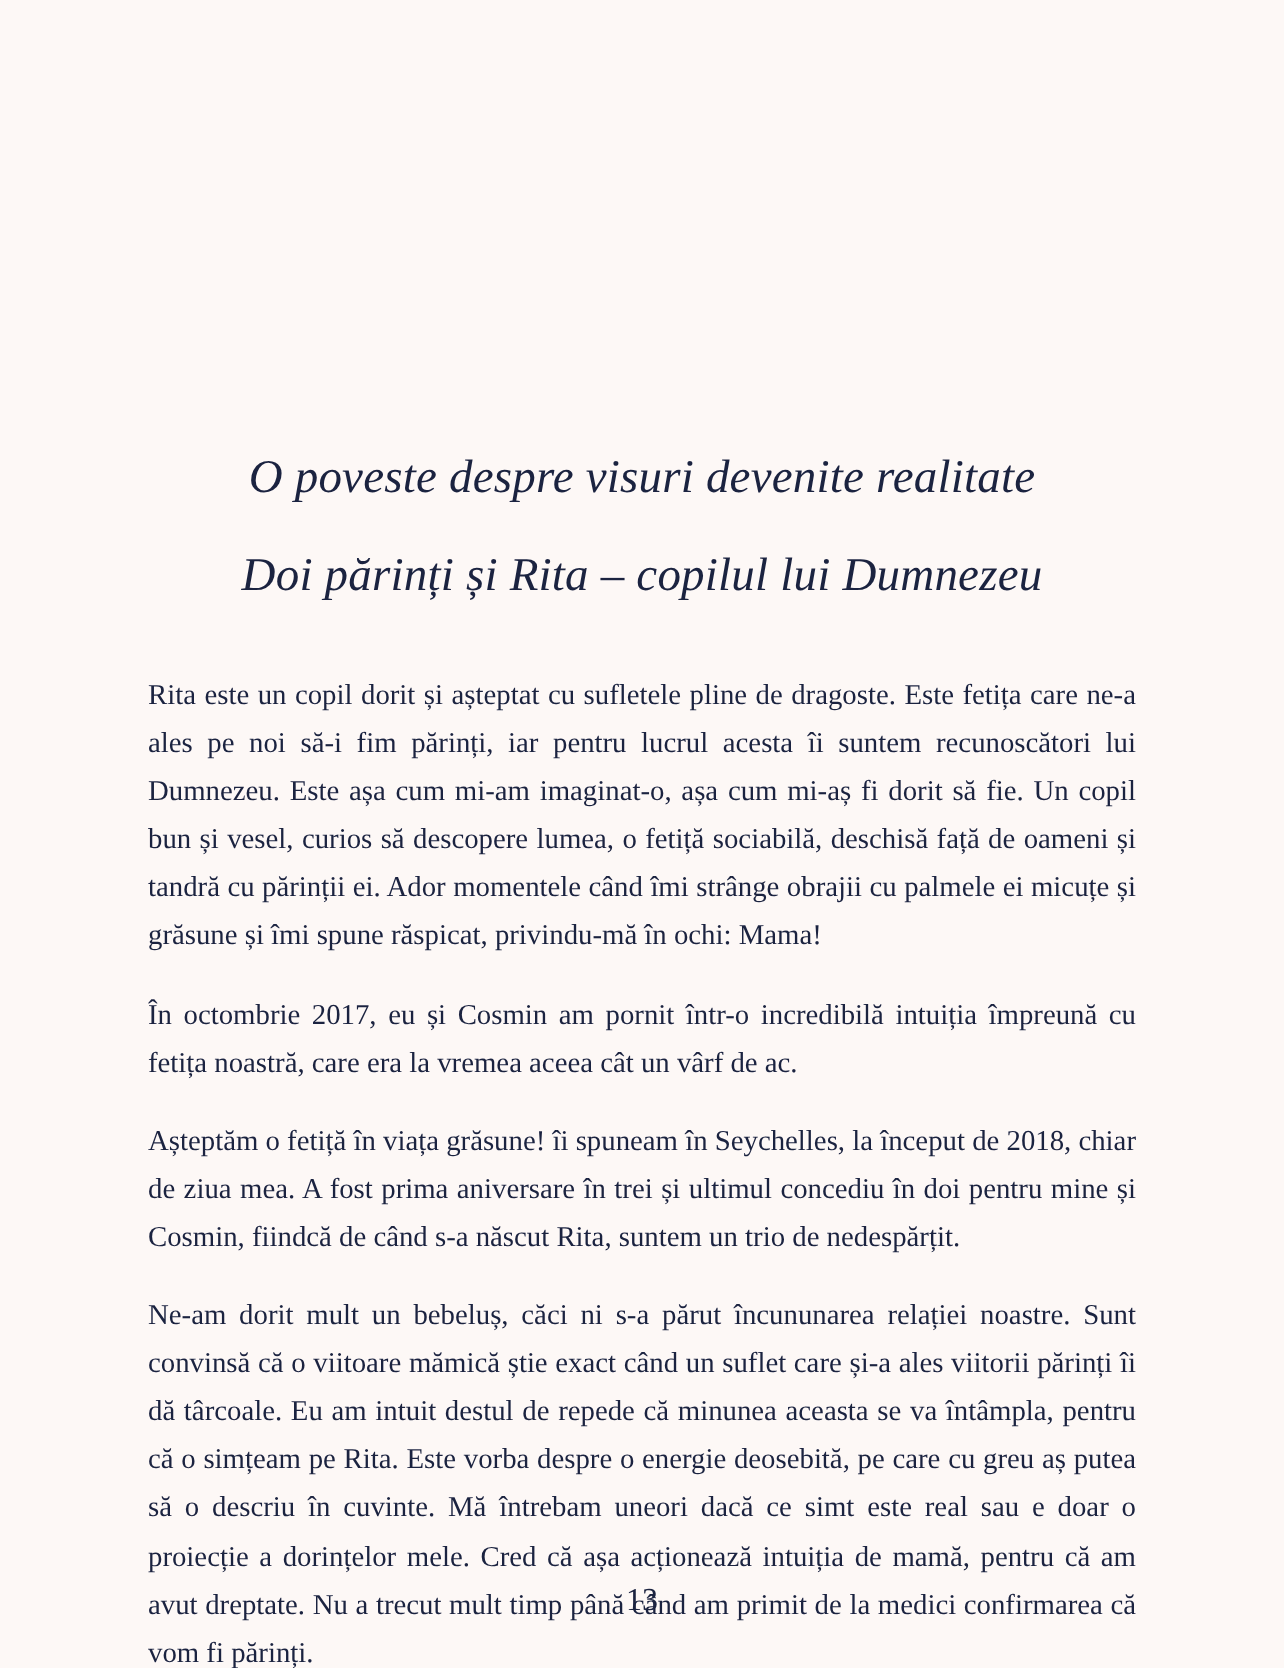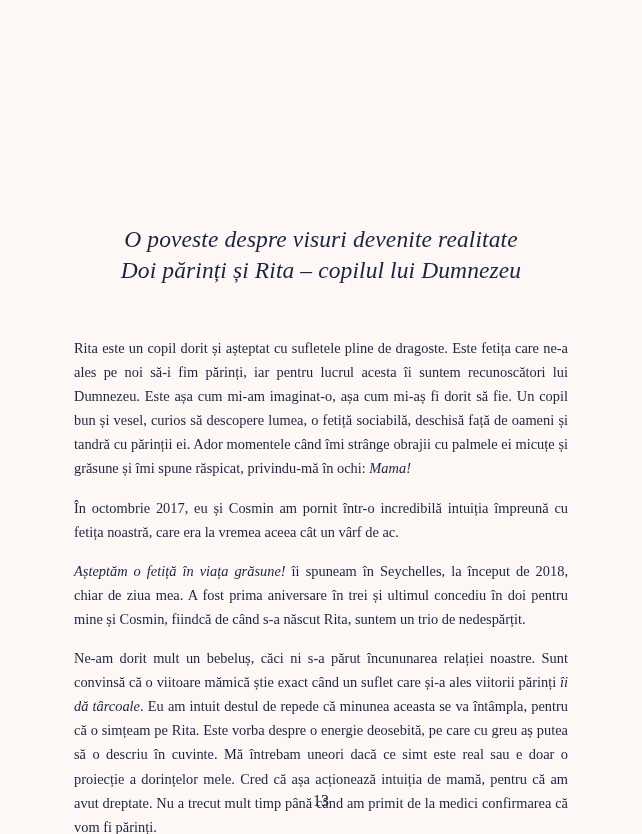--- a/index.html
+++ b/index.html
@@ -44,20 +44,21 @@
     color: #1b2340;
     white-space: nowrap;
   }
 
   .chapter-heading .title-line-1 {
     font-size: 23.5px;
   }
 
   .chapter-heading .title-line-2 {
     font-size: 23.5px;
+    margin-top: 18px;
   }
 
   
   .body-copy {
     position: absolute;
     left: 74px;
     top: 336px;
     width: 494px;
   }
 
@@ -69,21 +70,20 @@
     text-justify: inter-word;
     color: #1b2340;
     hyphens: none;
   }
 
   .body-copy p:last-child {
     margin-bottom: 0;
   }
 
   .body-copy p .em {
-    font-style: italic;
   }
 
   
   .folio {
     position: absolute;
     left: 0;
     top: 793px;
     width: 642px;
     text-align: center;
     font-size: 16px;

